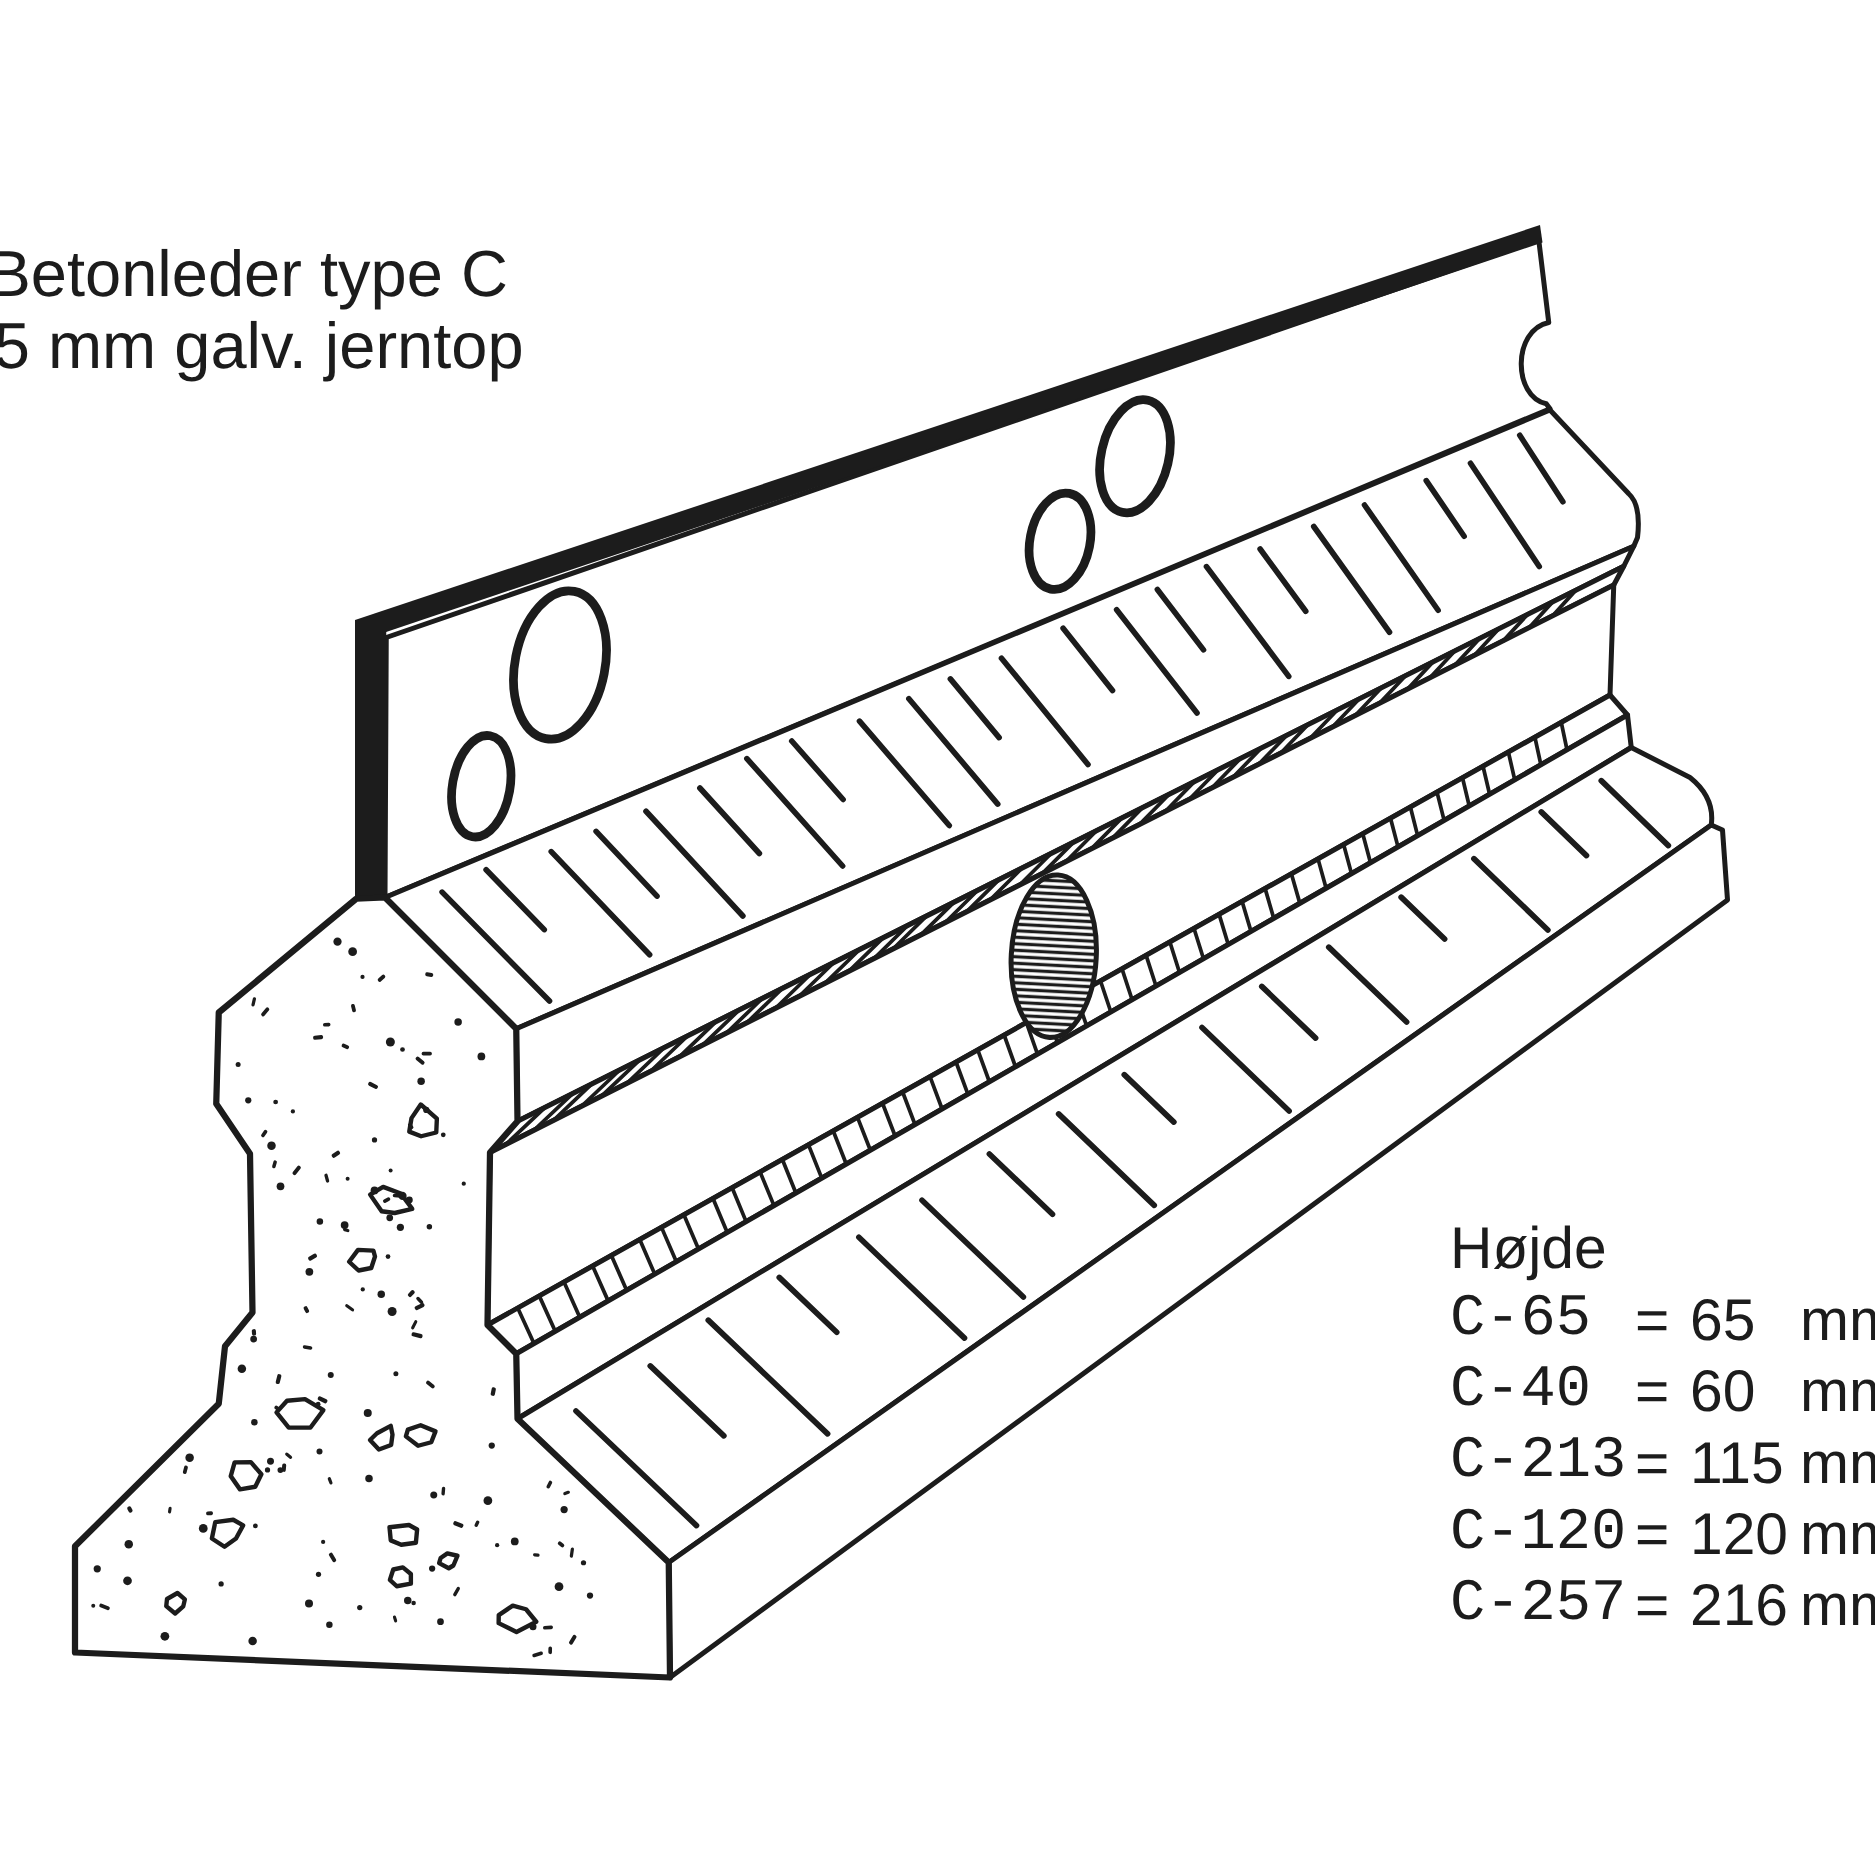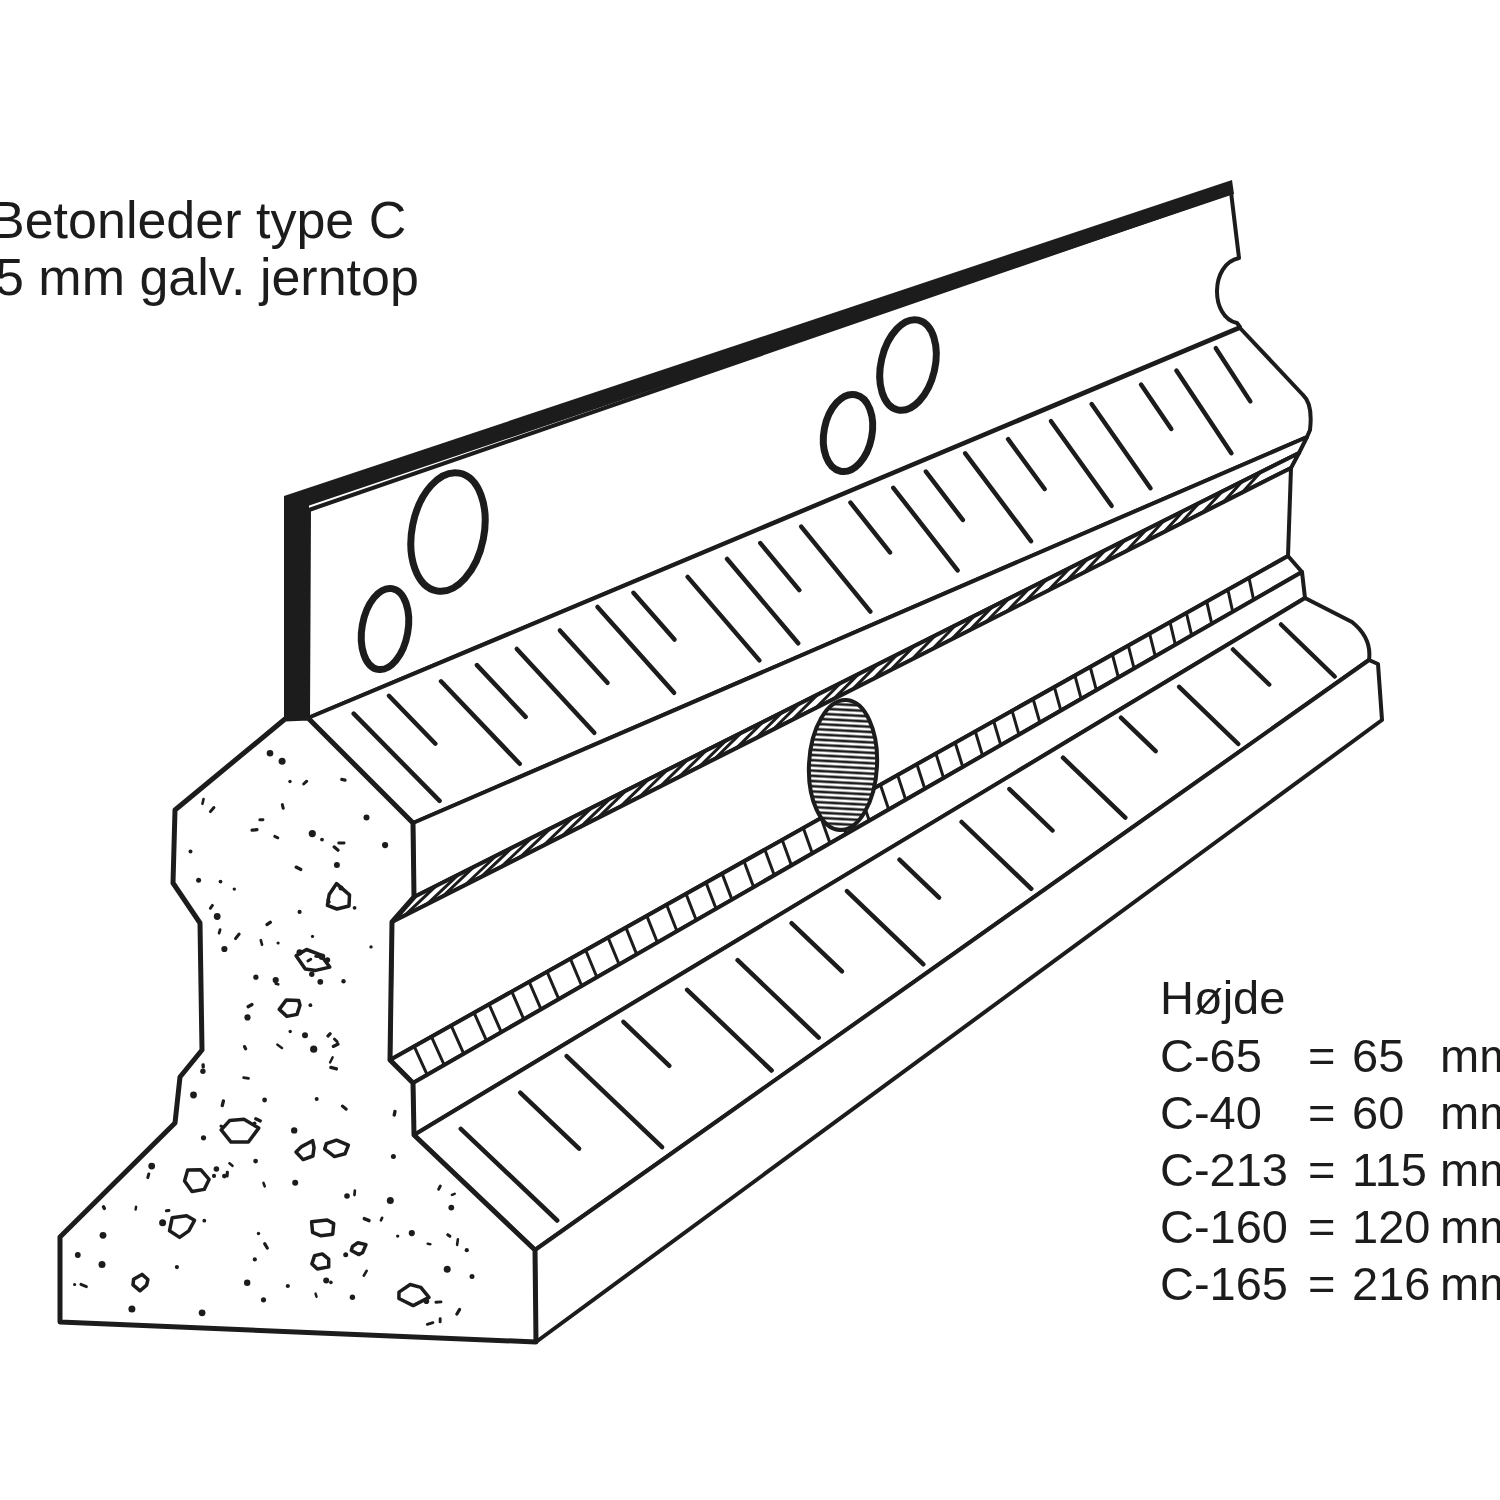--- a/index.html
+++ b/index.html
@@ -24,21 +24,21 @@
     position:absolute;left:-10px;top:192px;
     font-size:52px;line-height:57px;white-space:nowrap;
   }
   .annot .l2{display:block;margin-left:5px;}
   .htable{
     position:absolute;left:1160px;top:969px;
     font-size:47px;white-space:nowrap;
   }
   .htable .ht-title{line-height:58px;}
   .ht-row{display:flex;line-height:57px;}
-  .c-label{display:inline-block;width:148px;}
+  .c-label{display:inline-block;width:148px;font-family:Liberation Mono, monospace;}
   .c-eq{display:inline-block;width:44px;}
   .c-val{display:inline-block;width:73px;text-align:left;}
   .c-unit{display:inline-block;margin-left:15px;}
 </style>
 </head>
 <body>
 
 <svg id="drawing" width="1500" height="1500" viewBox="0 0 1500 1500" xmlns="http://www.w3.org/2000/svg">
   <defs>
     <pattern id="weldHatch" patternUnits="userSpaceOnUse" width="10" height="5.2">
@@ -376,24 +376,24 @@
       <span class="c-val">60</span>
       <span class="c-unit">mm</span>
   </div>
   <div class="ht-row">
     <span class="c-label">C-213</span>
       <span class="c-eq">=</span>
       <span class="c-val">115</span>
       <span class="c-unit">mm</span>
   </div>
   <div class="ht-row">
-    <span class="c-label">C-160</span>
+    <span class="c-label">C-120</span>
       <span class="c-eq">=</span>
       <span class="c-val">120</span>
       <span class="c-unit">mm</span>
   </div>
   <div class="ht-row">
-    <span class="c-label">C-165</span>
+    <span class="c-label">C-257</span>
       <span class="c-eq">=</span>
       <span class="c-val">216</span>
       <span class="c-unit">mm</span>
   </div>
 </div>
 
 </body></html>

